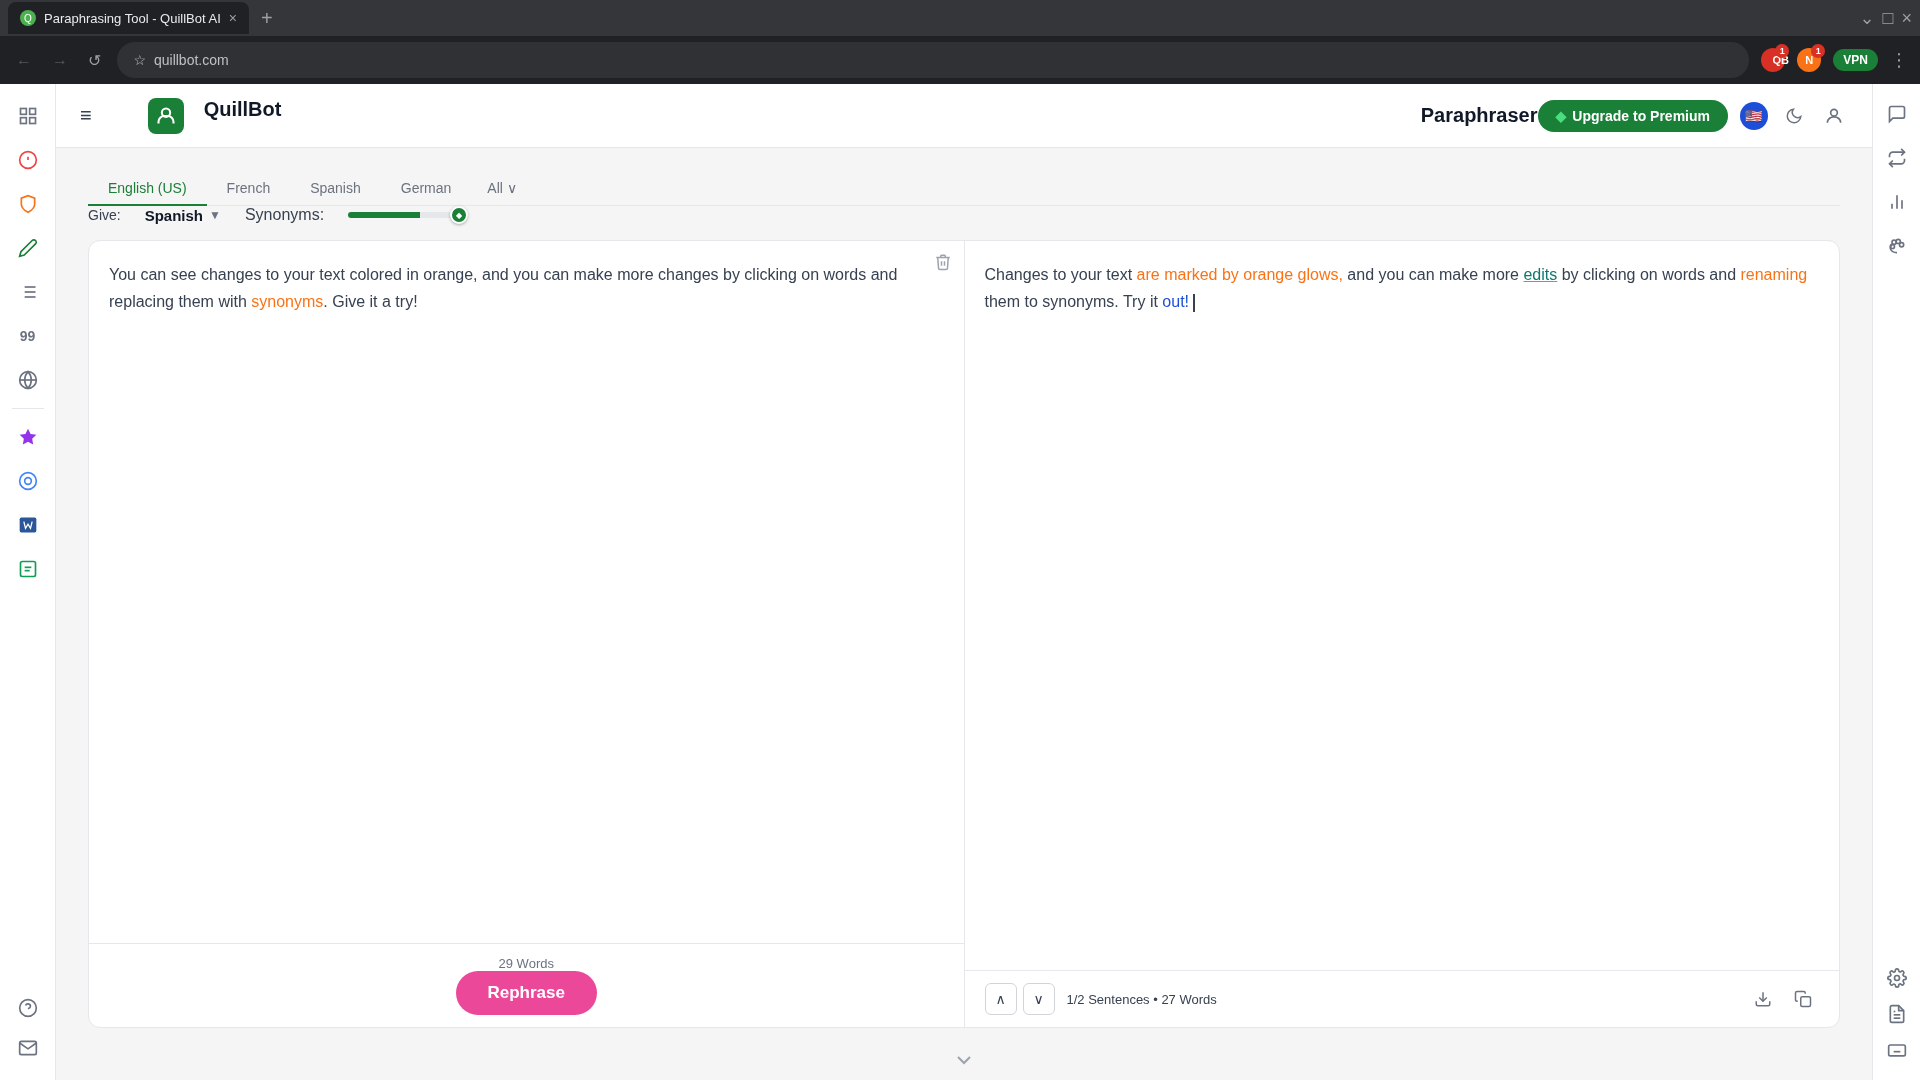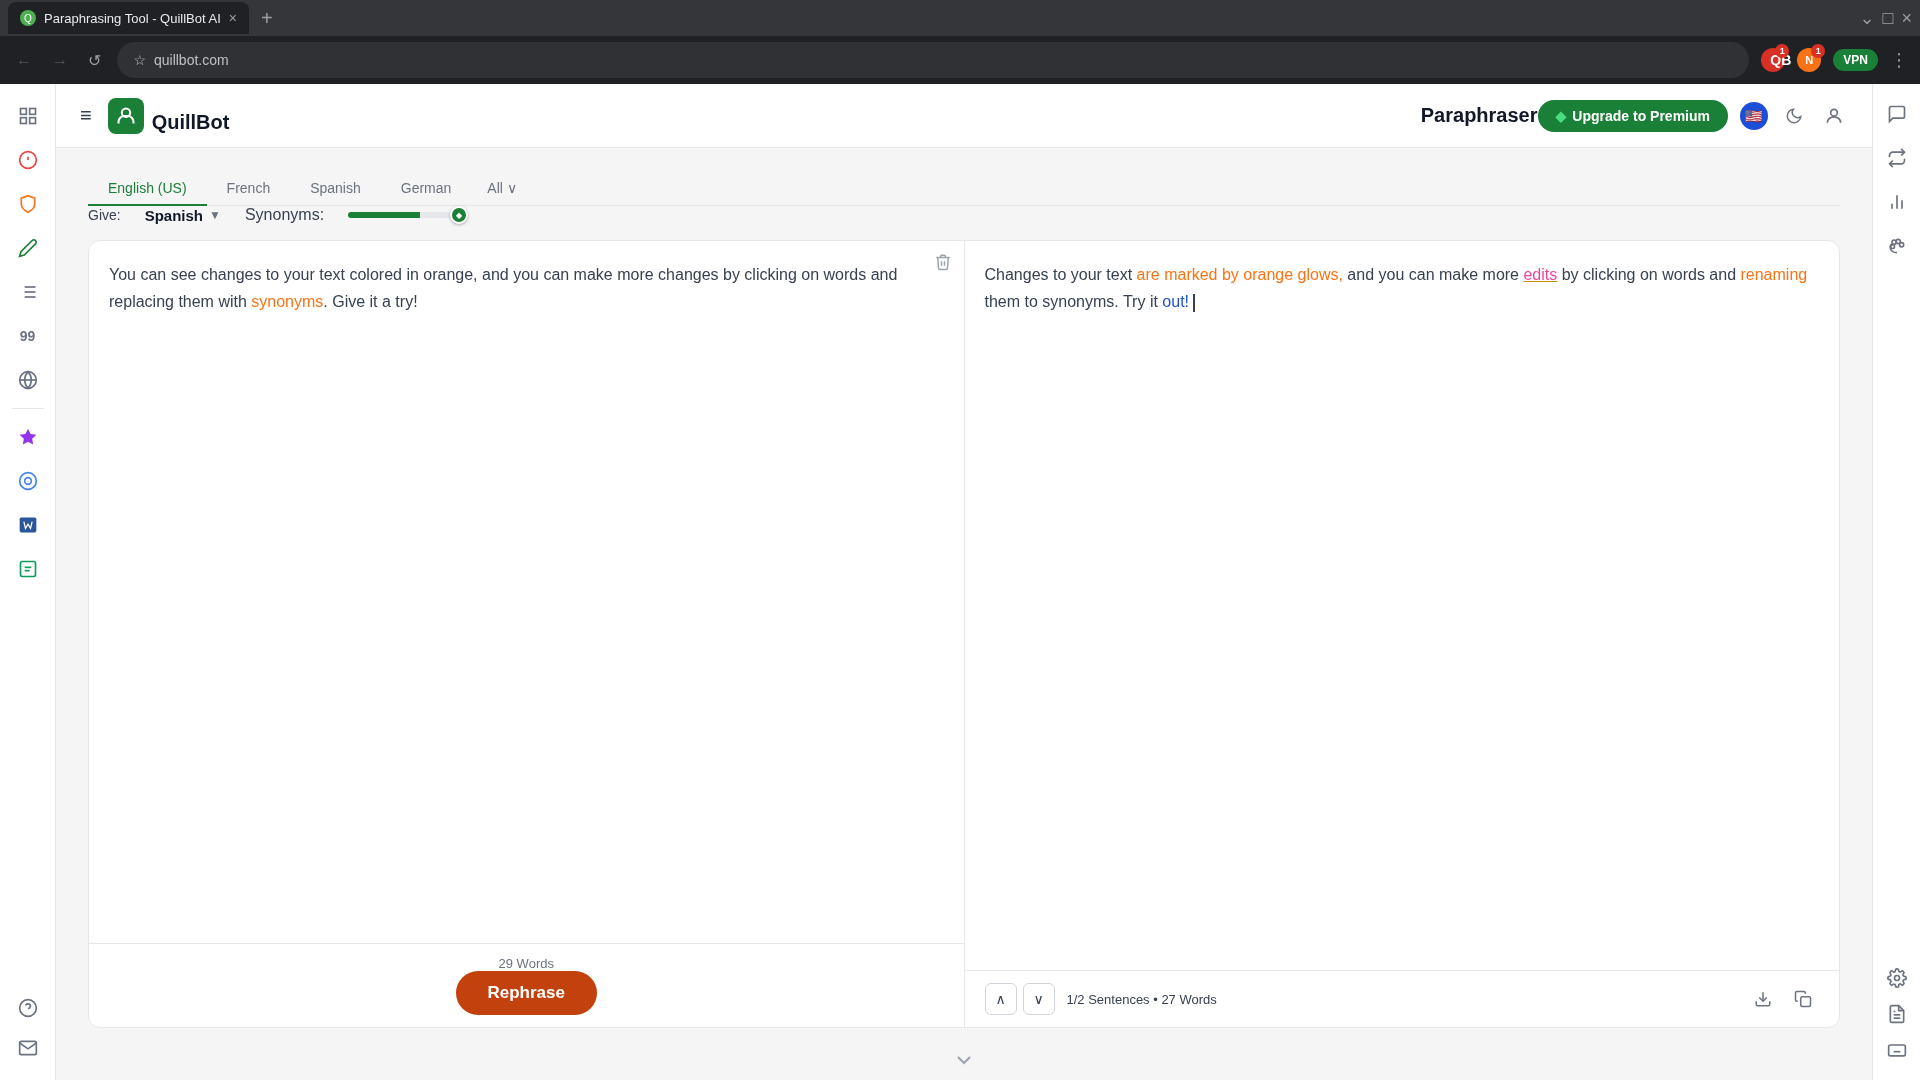--- a/index.html
+++ b/index.html
@@ -39,21 +39,21 @@
     .sidebar-icon.orange { color: #f97316; }
     .sidebar-divider { width: 32px; height: 1px; background: #e5e7eb; margin: 4px 0; }
     .sidebar-bottom { margin-top: auto; }
 
     
     .main-content { flex: 1; display: flex; flex-direction: column; overflow: hidden; }
 
     
     .app-header { height: 64px; background: #fff; border-bottom: 1px solid #e5e7eb; display: flex; align-items: center; padding: 0 24px; }
     .menu-toggle { font-size: 20px; color: #374151; cursor: pointer; margin-right: 16px; }
-    .logo-area { display: flex; align-items: flex-end; gap: 8px; }
+    .logo-area { display: flex; align-items: flex-start; gap: 20px; margin-left: 40px; }
     .logo-icon { width: 36px; height: 36px; background: #1a7f37; border-radius: 8px; display: flex; align-items: center; justify-content: center; color: white; font-weight: bold; font-size: 14px; }
     .logo-text { font-size: 20px; font-weight: 700; color: #111827; }
     .app-title { flex: 1; text-align: right; font-size: 20px; font-weight: 600; color: #111827; }
     .header-right { display: flex; align-items: center; gap: 12px; }
     .upgrade-btn { background: #1a7f37; color: white; border: none; border-radius: 20px; padding: 8px 18px; font-size: 14px; font-weight: 600; cursor: pointer; display: flex; align-items: center; gap: 6px; }
     .upgrade-btn .gem { color: #4ade80; }
     .flag-icon { width: 28px; height: 28px; border-radius: 50%; background: #1d4ed8; display: flex; align-items: center; justify-content: center; font-size: 14px; cursor: pointer; }
     .theme-icon { width: 28px; height: 28px; display: flex; align-items: center; justify-content: center; cursor: pointer; color: #6b7280; font-size: 16px; }
     .user-icon { width: 28px; height: 28px; display: flex; align-items: center; justify-content: center; cursor: pointer; color: #6b7280; font-size: 18px; }
 
@@ -78,28 +78,28 @@
     .slider-thumb { position: absolute; right: 0; top: 50%; transform: translateY(-50%); width: 18px; height: 18px; background: #1a7f37; border-radius: 50%; border: 2px solid white; box-shadow: 0 1px 3px rgba(0,0,0,0.3); display: flex; align-items: center; justify-content: center; font-size: 8px; color: white; }
 
     
     .editors { display: flex; flex: 1; gap: 0; border: 1px solid #e5e7eb; border-radius: 12px; background: white; overflow: hidden; }
 
     .editor-left { flex: 1; display: flex; flex-direction: column; border-right: 1px solid #e5e7eb; position: relative; }
     .editor-right { flex: 1; display: flex; flex-direction: column; position: relative; }
 
     .editor-content { flex: 1; padding: 20px 20px 20px 20px; font-size: 16px; line-height: 1.7; color: #374151; overflow-y: auto; }
     .editor-content .highlight-orange { color: #f97316; }
-    .editor-content .highlight-yellow { color: #ec4899; text-decoration: underline; text-decoration-color: #ca8a04; }
+    .editor-content .highlight-yellow { color: #0f766e; text-decoration: underline; text-decoration-color: #ca8a04; }
     .editor-content .highlight-blue { color: #1d4ed8; }
 
     .delete-btn { position: absolute; top: 12px; right: 12px; background: none; border: none; cursor: pointer; color: #9ca3af; font-size: 16px; }
 
     .editor-footer { display: flex; align-items: center; justify-content: space-between; padding: 12px 20px; border-top: 1px solid #e5e7eb; flex-direction: column; }
     .word-count { font-size: 13px; color: #6b7280; }
-    .rephrase-btn { background: #c2410c; color: white; border: none; border-radius: 24px; padding: 12px 32px; font-size: 17px; font-weight: 600; cursor: pointer; }
+    .rephrase-btn { background: #ec4899; color: white; border: none; border-radius: 24px; padding: 12px 32px; font-size: 17px; font-weight: 600; cursor: pointer; }
 
     .editor-right-footer { display: flex; align-items: center; padding: 12px 20px; border-top: 1px solid #e5e7eb; gap: 8px; }
     .nav-arrows { display: flex; gap: 6px; }
     .arrow-btn { width: 32px; height: 32px; border: 1px solid #d1d5db; border-radius: 6px; display: flex; align-items: center; justify-content: center; cursor: pointer; color: #374151; background: white; font-size: 14px; }
     .sentence-info { font-size: 13px; color: #374151; margin-left: 4px; }
     .right-footer-actions { margin-left: auto; display: flex; gap: 8px; }
     .action-btn { width: 32px; height: 32px; display: flex; align-items: center; justify-content: center; cursor: pointer; color: #6b7280; font-size: 16px; }
 
     
     .legend { display: flex; align-items: center; justify-content: flex-end; gap: 20px; padding: 8px 32px; font-size: 12px; color: #374151; }
@@ -139,21 +139,21 @@
 
   <div class="address-bar-row">
     <span class="nav-btn disabled">←</span>
     <span class="nav-btn disabled">→</span>
     <span class="nav-btn">↺</span>
     <div class="address-bar">
       <span>☆</span>
       <span>quillbot.com</span>
     </div>
     <div class="address-bar-right">
-      <div class="ext-icon ext-red ext-badge" style="font-size:14px;padding-left:15px;">QB</div>
+      <div class="ext-icon ext-red ext-badge" style="font-size:11px;padding-left:15px;">QB</div>
       <div class="ext-icon ext-badge" style="background:#f97316;color:white;font-size:11px;">N</div>
       <div class="vpn-btn">VPN</div>
       <span class="hamburger-ext">⋮</span>
     </div>
   </div>
 </div>
 
 <div class="app-container">
 
   <div class="left-sidebar">

